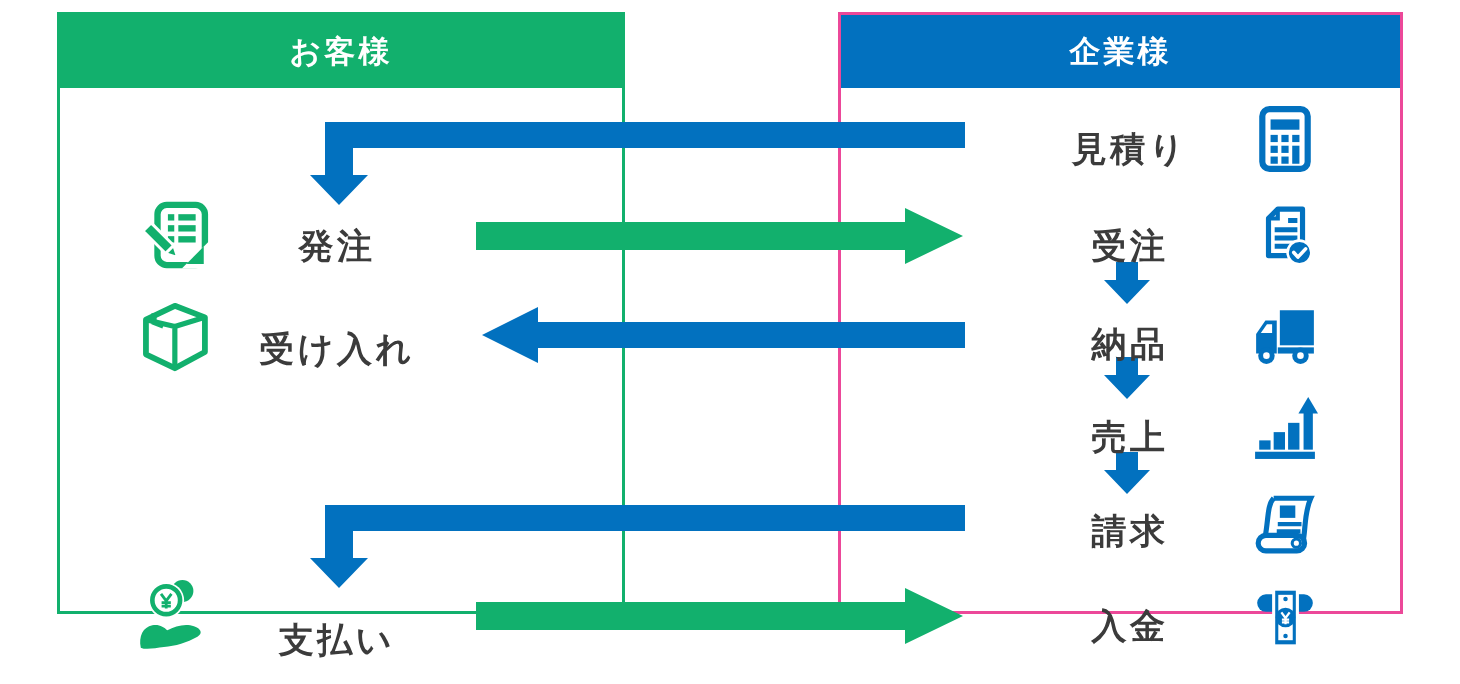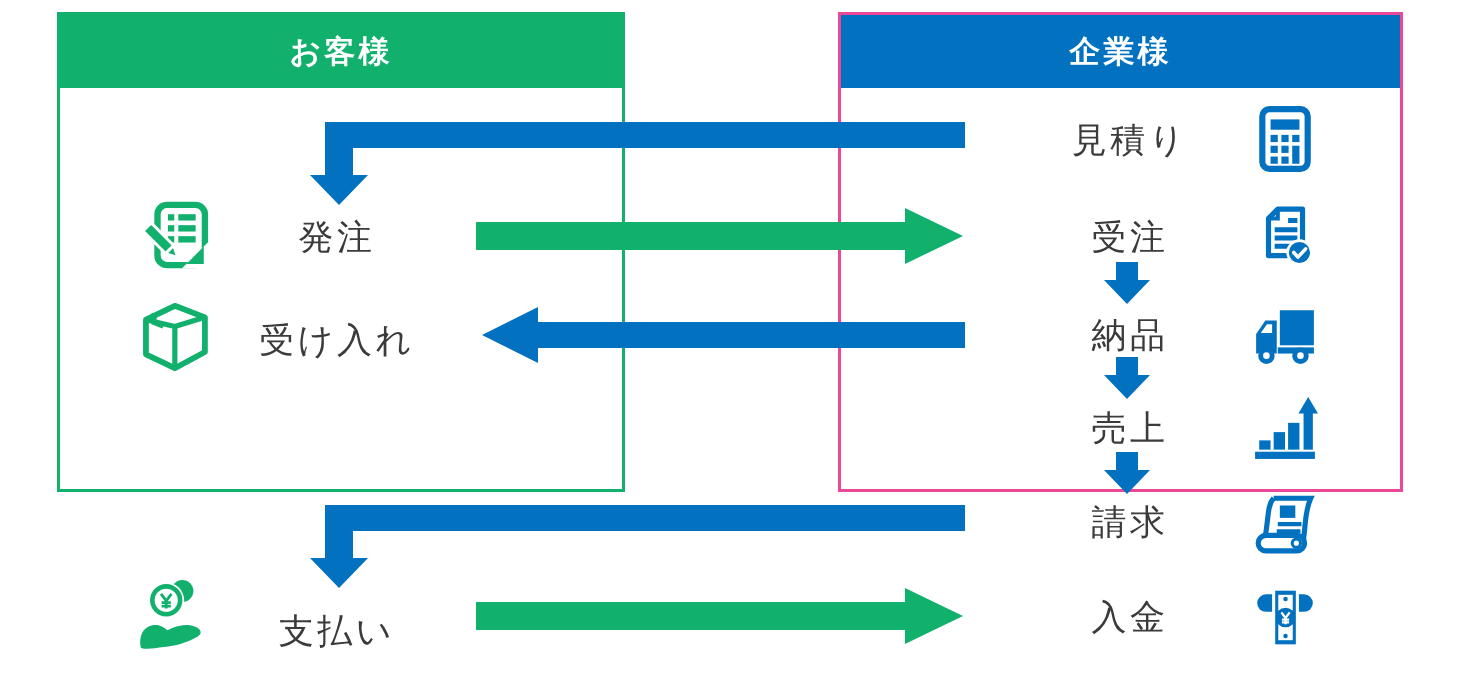--- a/index.html
+++ b/index.html
@@ -1,32 +1,33 @@
 <!DOCTYPE html>
 <html><head>
 <meta charset="utf-8">
 <style>
   html,body{margin:0;padding:0;background:#fff;}
   .stage{
     position:relative;width:1460px;height:684px;background:#ffffff;
     font-family:"DejaVu Sans",sans-serif;overflow:hidden;
   }
-  .panel{position:absolute;top:12px;height:480px;background:#ffffff;box-sizing:border-box;}
+  .panel{position:absolute;top:12px;height:602px;background:#ffffff;box-sizing:border-box;}
   .panel-left{left:57px;width:568px;border:3px solid #12b06d;}
   .panel-right{left:838px;width:565px;border:3px solid #ec4899;}
   .panel-header{
     height:73px;display:flex;align-items:center;justify-content:center;
     color:#ffffff;font-size:31px;font-weight:bold;letter-spacing:0.1em;
   }
   .panel-left .panel-header{background:#12b06d;}
   .panel-right .panel-header{background:#0271bf;}
   .step-label{
     position:absolute;width:220px;text-align:center;
-    font-size:35px;font-weight:normal;color:#3b3b3b;letter-spacing:0.1em;line-height:48px;
+    font-size:35px;font-weight:bold;color:#3b3b3b;letter-spacing:0.1em;line-height:48px;
     white-space:nowrap;
+    margin-top:9px;
   }
   .left-label{left:227px;}
   .right-label{left:1020px;}
   .arrow,.icon{position:absolute;display:block;}
 </style>
 </head>
 <body>
 
 <div class="stage">
 

